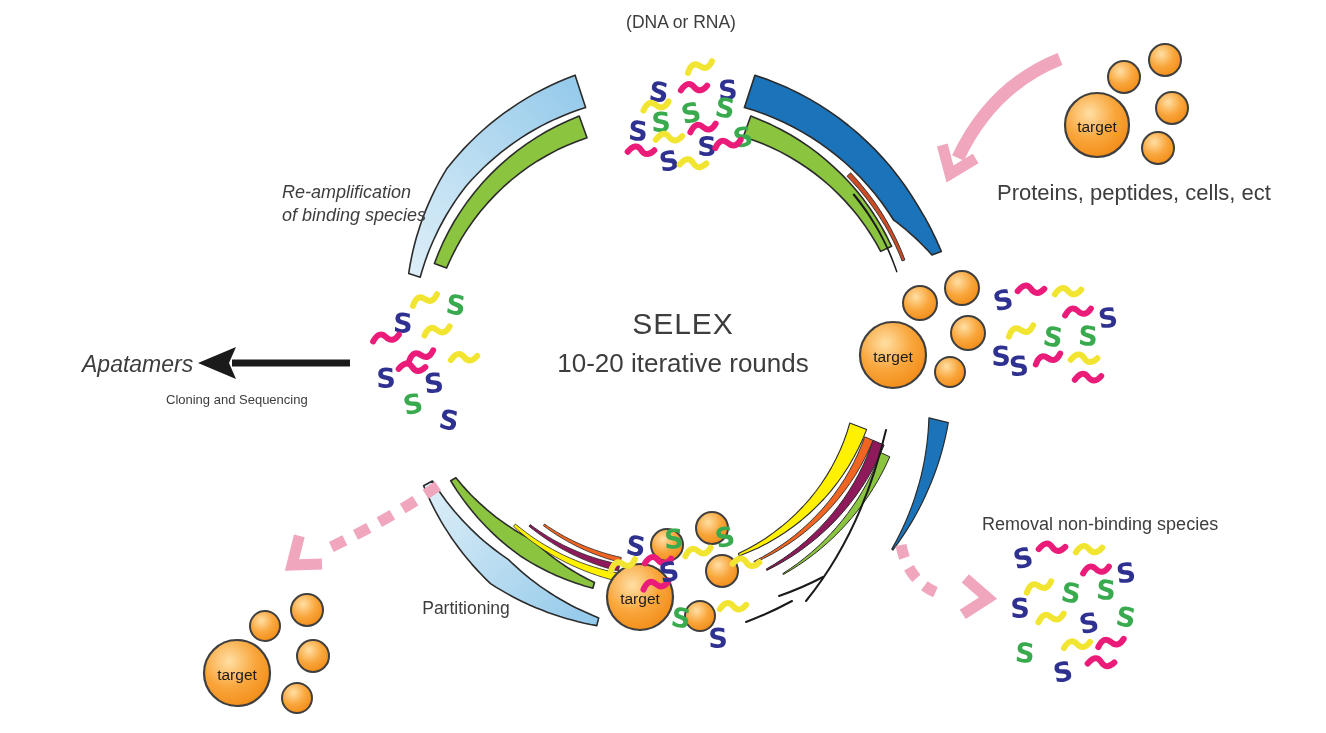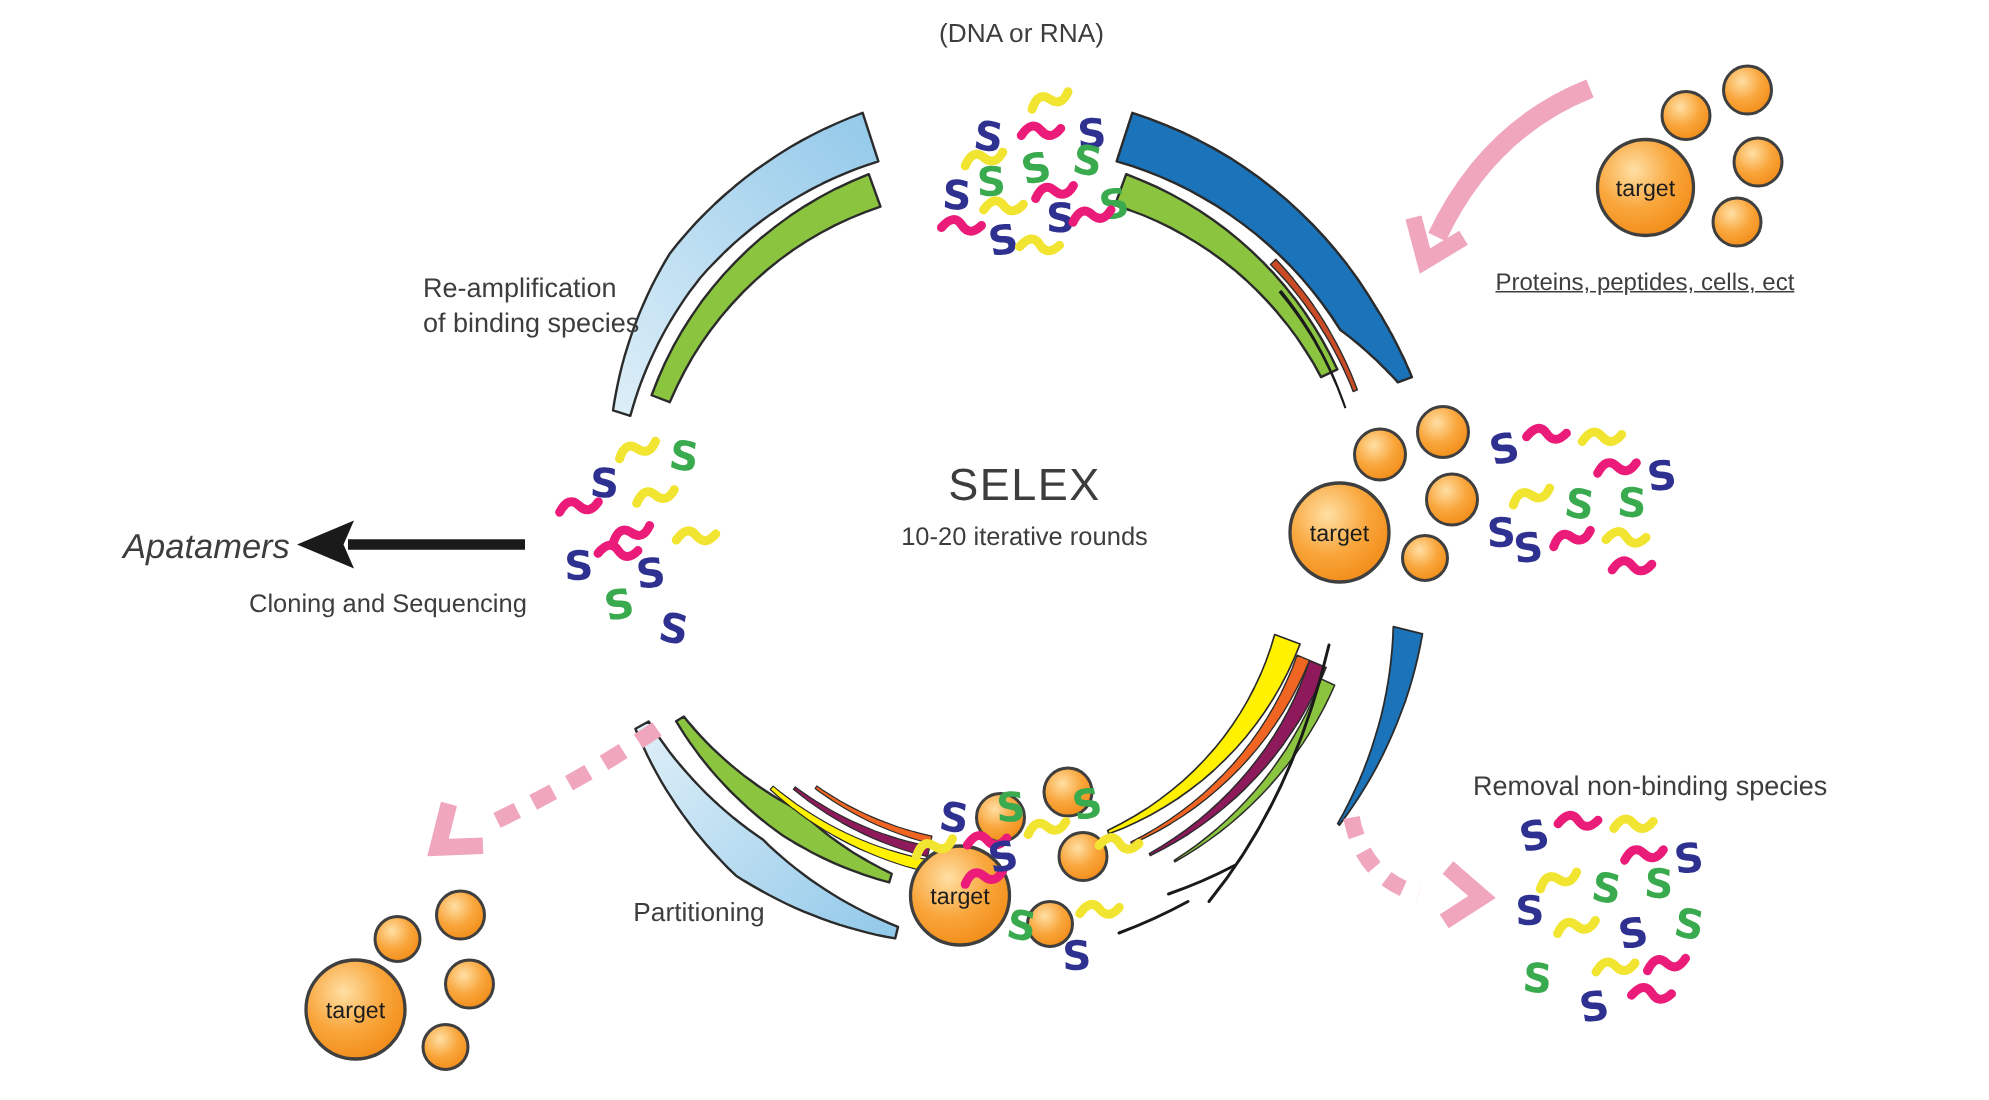--- a/index.html
+++ b/index.html
@@ -2,27 +2,27 @@
 <html><head>
 <meta charset="utf-8">
 <style>
   html,body{margin:0;padding:0;background:#fff;}
   .stage{position:relative;width:1326px;height:733px;background:#fff;overflow:hidden;
          font-family:"Liberation Sans",sans-serif;color:#3d3d3d;}
   #diagram-svg{position:absolute;left:0;top:0;}
   .lbl{position:absolute;white-space:nowrap;line-height:1.28;}
   .ctr{text-align:center;}
   .lbl-initial{left:556px;top:11px;width:250px;font-size:17.5px;}
-  .lbl-reamp{left:282px;top:181px;font-size:18px;}
-  .lbl-proteins{left:997px;top:179px;font-size:16px;text-decoration:underline;}
+  .lbl-reamp{left:282px;top:181px;font-size:18px;font-style:italic;}
+  .lbl-proteins{left:997px;top:179px;font-size:22px;}
   .lbl-selex{left:548px;top:281px;width:270px;}
   .selex-title{font-size:30px;letter-spacing:1px;margin-top:24px;}
-  .selex-sub{font-size:17px;margin-top:4px;}
+  .selex-sub{font-size:26px;margin-top:4px;}
   .lbl-aptamers{left:82px;top:350px;font-size:23px;font-style:italic;}
-  .lbl-cloning{left:166px;top:392px;font-size:17px;}
+  .lbl-cloning{left:166px;top:392px;font-size:13px;}
   .lbl-partition{left:336px;top:597px;width:260px;font-size:17.5px;text-align:center;}
   .lbl-removal{left:982px;top:513px;font-size:18px;text-align:right;}
 </style>
 </head>
 <body>
 
 <div class="stage">
   <svg id="diagram-svg" width="1326" height="733" viewBox="0 0 1326 733">
       <defs>
     <radialGradient id="gradOrange" cx="38%" cy="32%" r="80%">

